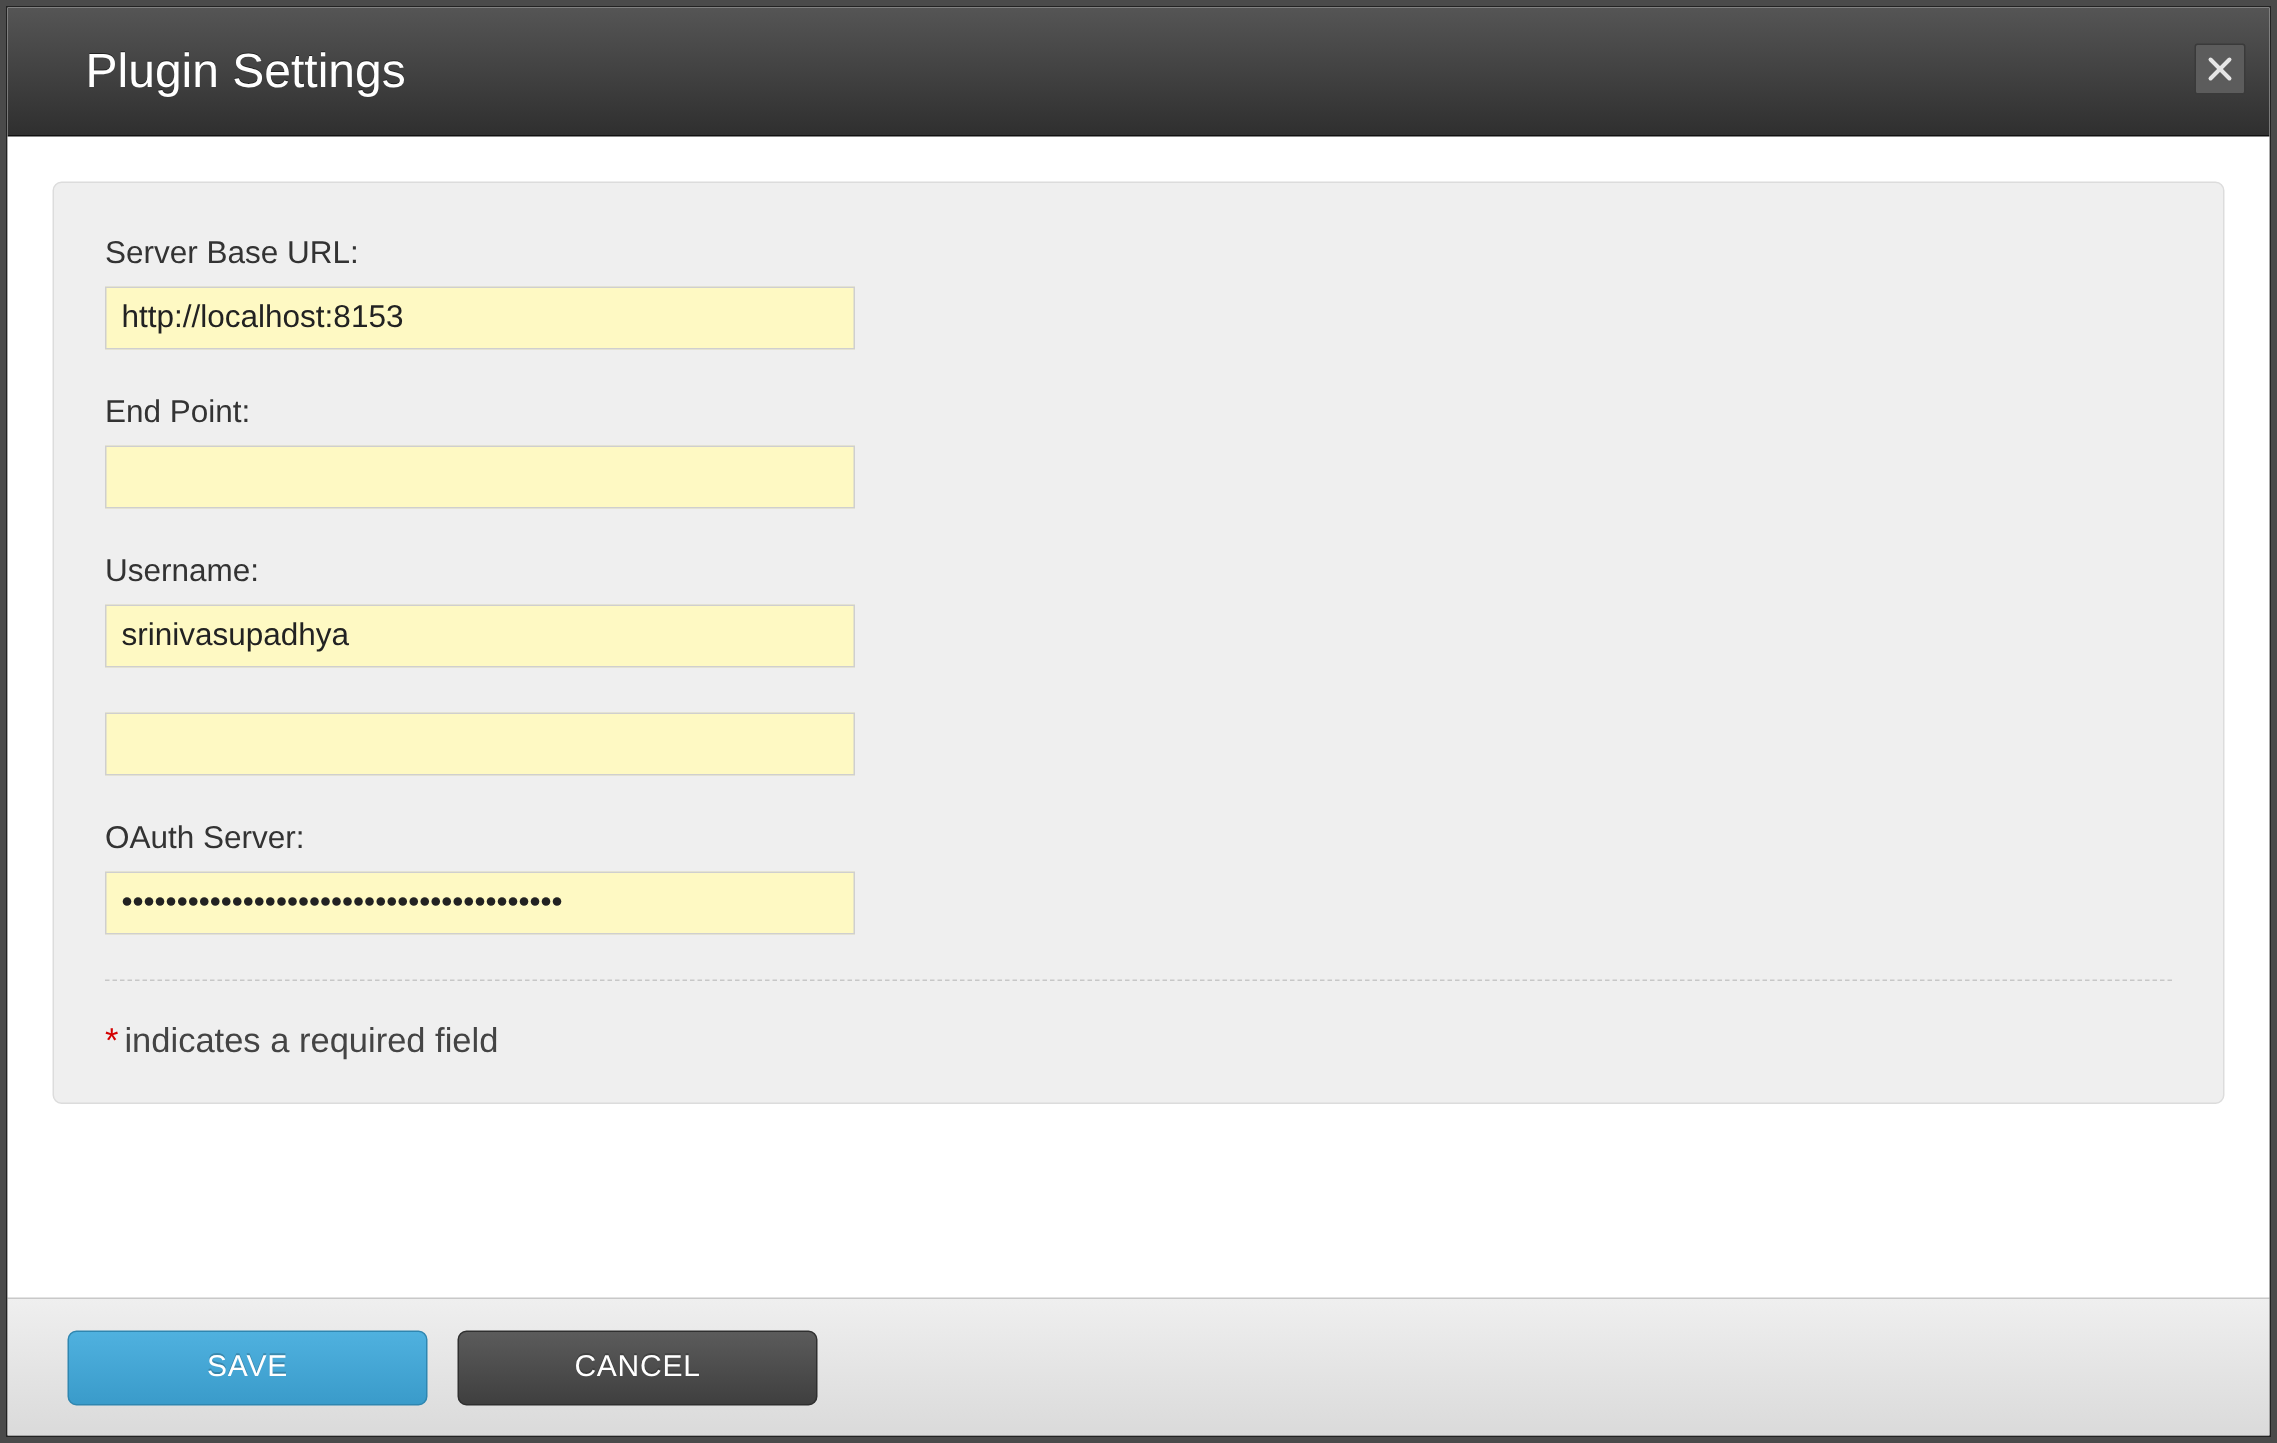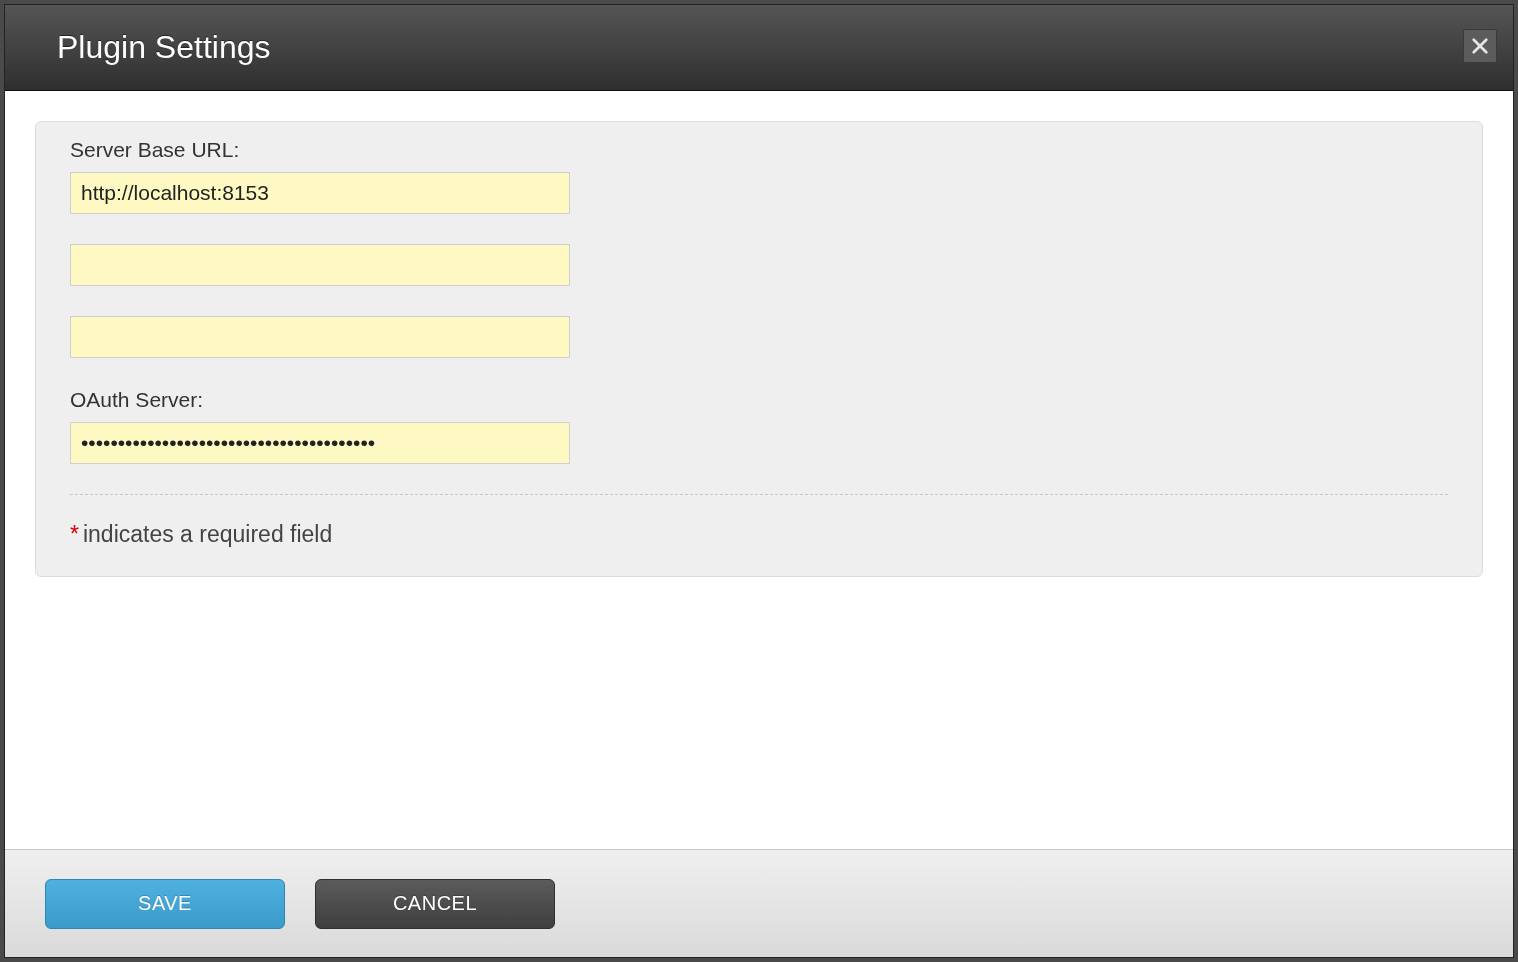--- a/index.html
+++ b/index.html
@@ -53,21 +53,21 @@
 
   .modal-body {
     flex: 1;
     background: #ffffff;
     padding: 30px;
   }
   .form-panel {
     background: #efefef;
     border: 1px solid #dcdcdc;
     border-radius: 6px;
-    padding: 16px 34px 28px 34px;
+    padding: 35px 34px 28px 34px;
   }
   .form-group {
     margin-bottom: 30px;
   }
   .form-group label {
     display: block;
     color: #333;
     font-size: 21px;
     margin-bottom: 10px;
   }
@@ -86,27 +86,27 @@
     padding-top: 26px;
     font-size: 23px;
     color: #444;
   }
   .required-note .asterisk {
     color: #d40000;
     margin-right: 4px;
   }
 
   .modal-footer {
-    height: 108px;
+    height: 92px;
     background: linear-gradient(to bottom, #efefef 0%, #dadada 100%);
     border-top: 1px solid #c8c8c8;
     display: flex;
     align-items: center;
     padding: 0 40px;
-    gap: 30px;
+    gap: 20px;
   }
   .btn {
     height: 50px;
     min-width: 240px;
     border-radius: 6px;
     font-size: 20px;
     font-weight: 500;
     letter-spacing: .5px;
     color: #fff;
     border: none;
@@ -144,23 +144,28 @@
 
   <div class="modal-body">
     <div class="form-panel">
 
       <div class="form-group">
         <label>Server Base URL:</label>
         <input type="text" value="http://localhost:8153" style="">
       </div>
 
       <div class="form-group">
+        <label>End Point:</label>
         <input type="text" value="" style="">
       </div>
 
+      <div class="form-group">
+        <label>Username:</label>
+        <input type="text" value="srinivasupadhya" style="">
+      </div>
 
       <div class="form-group">
         <input type="password" value="" style="">
       </div>
 
       <div class="form-group">
         <label>OAuth Server:</label>
         <input type="password" value="••••••••••••••••••••••••••••••••••••••••" style="">
       </div>
 

